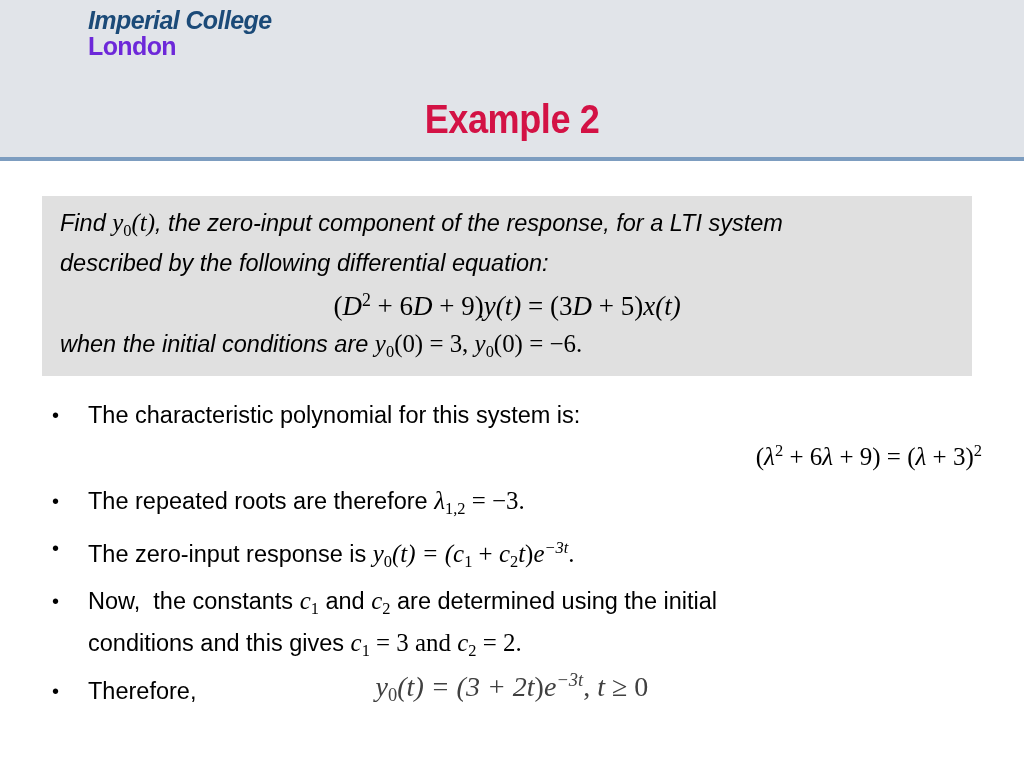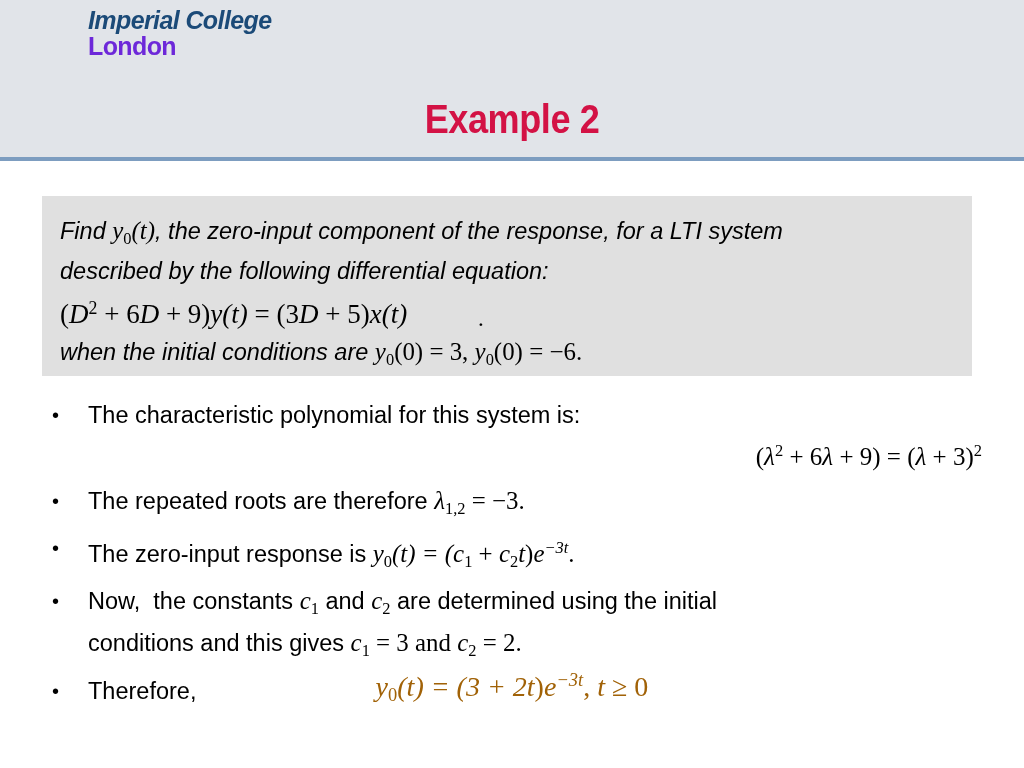--- a/index.html
+++ b/index.html
@@ -72,31 +72,32 @@
 
   
   .question-box {
     position: absolute;
     left: 42px;
     top: 196px;
     width: 930px;
     height: 180px;
     background: #e0e0e0;
     box-sizing: border-box;
-    padding: 18px 18px 0 18px;
+    padding: 10px 18px 0 18px;
   }
   .q-line {
     font-family: "Liberation Sans", sans-serif;
     font-size: 23.5px;
     font-style: italic;
     color: #000000;
     line-height: 33px;
     white-space: nowrap;
   }
   .q-eq {
+    text-align: center;
     line-height: 40px;
     white-space: nowrap;
   }
 
   
   .math {
     font-family: "Liberation Serif", "DejaVu Serif", serif;
     font-style: italic;
     font-size: 1.06em;
   }
@@ -179,21 +180,21 @@
   .center-eq .up { font-style: normal; }
   .final-eq {
     position: absolute;
     left: 0;
     top: 670px;
     width: 1024px;
     text-align: center;
     font-family: "Liberation Serif", "DejaVu Serif", serif;
     font-style: italic;
     font-size: 28px;
-    color: #a16207;
+    color: #404040;
     white-space: nowrap;
   }
   .final-eq .up { font-style: normal; }
 </style>
 </head>
 <body>
 
 <div class="slide-header">
   <div class="logo">
     <span class="logo-line1">Imperial College</span>

